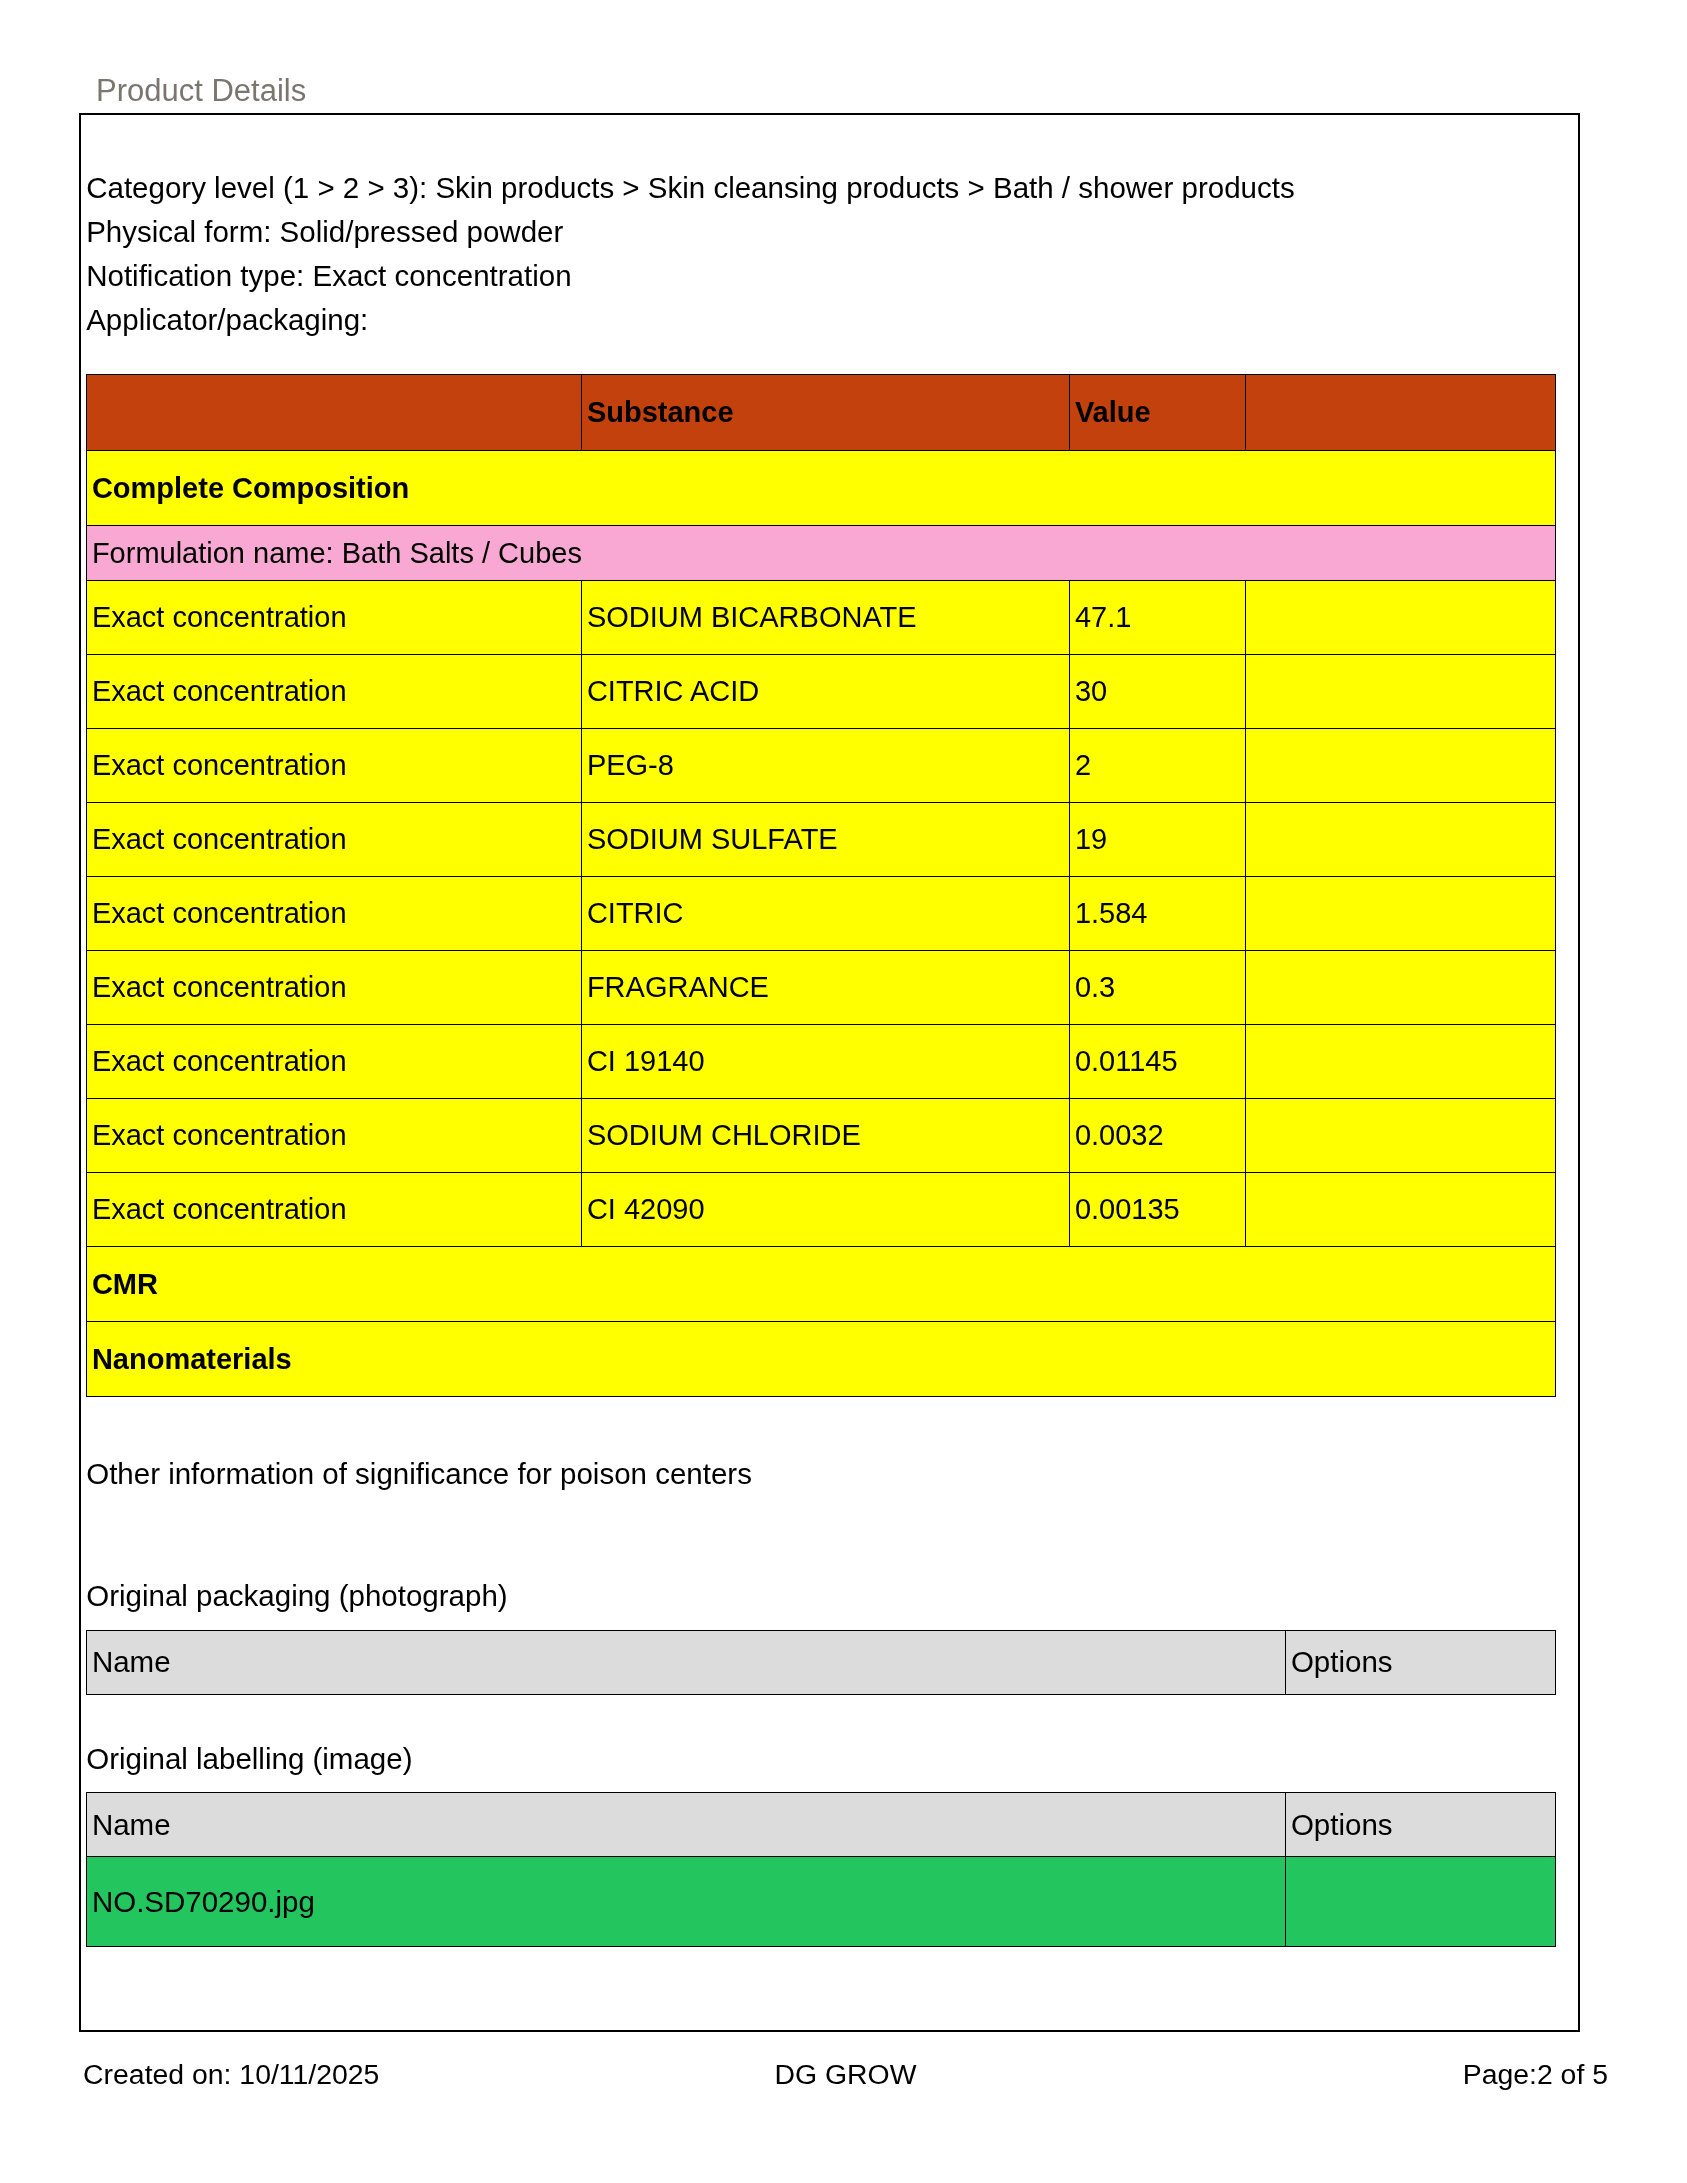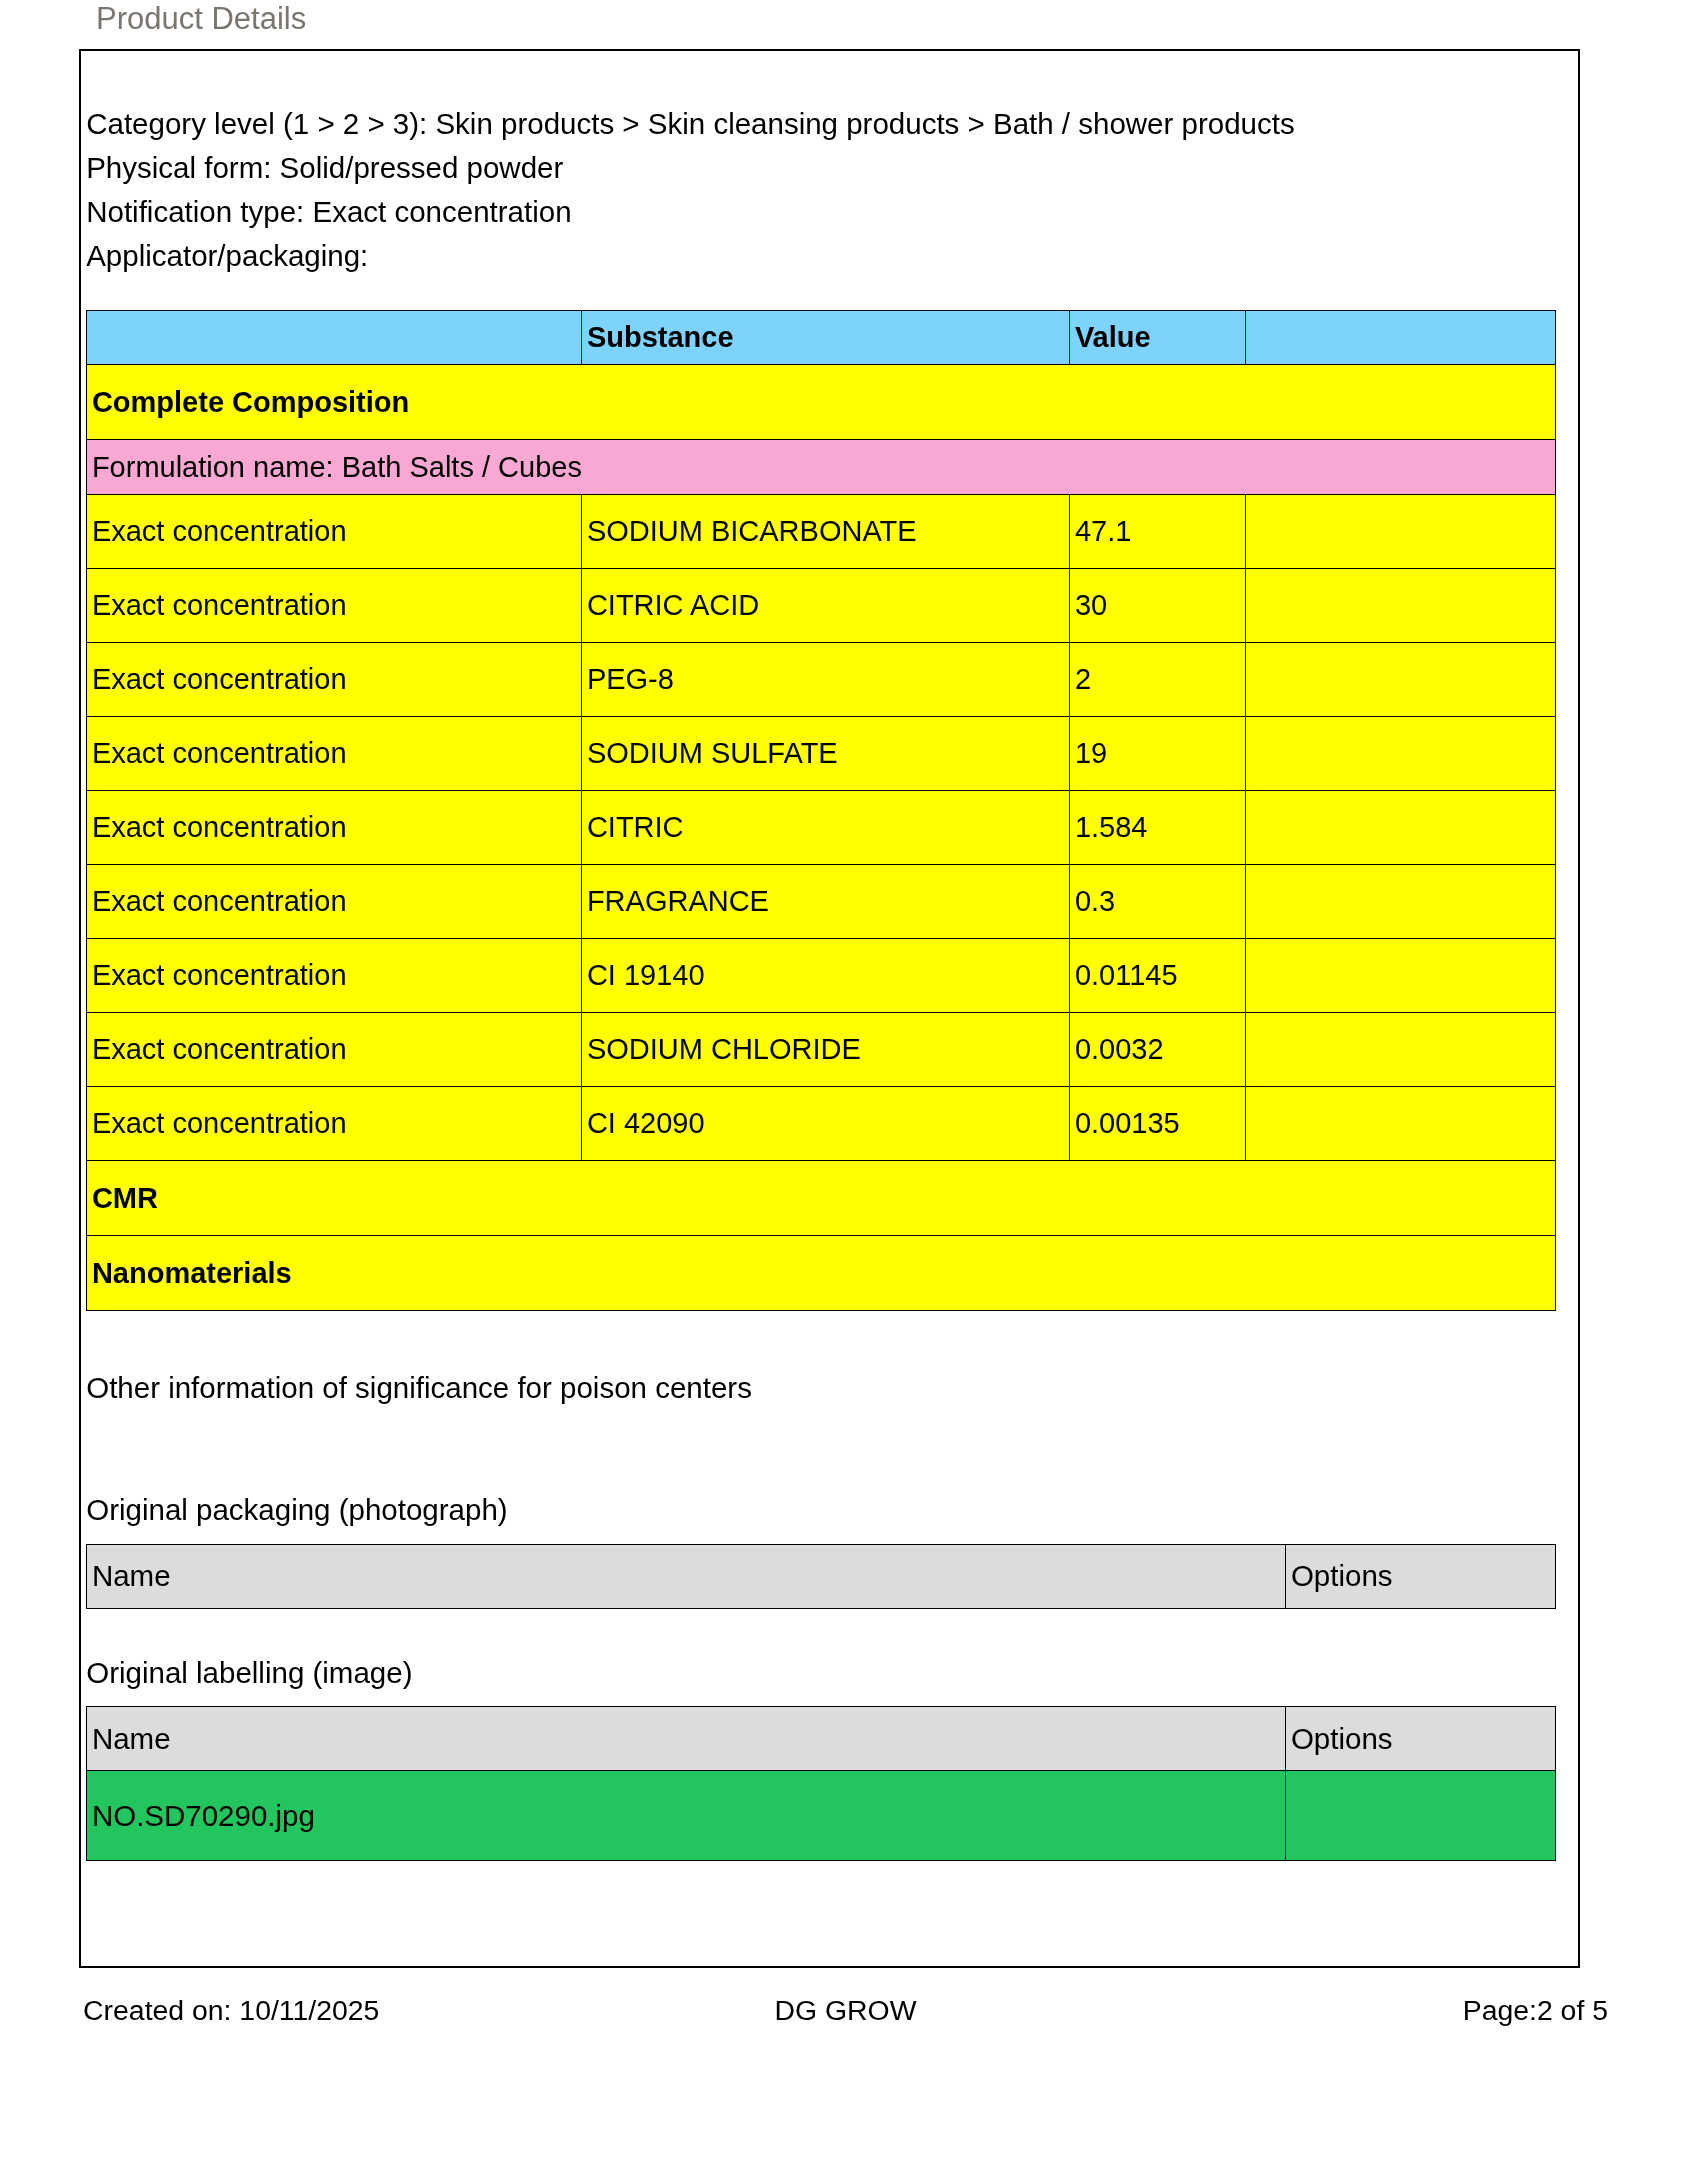--- a/index.html
+++ b/index.html
@@ -6,21 +6,22 @@
   html, body {
     margin: 0; padding: 0;
     width: 1687px; height: 2183px;
     background: #ffffff;
     font-family: "Liberation Sans", sans-serif;
     color: #000000;
   }
   .page { width: 1687px; height: 2183px; position: relative; overflow: hidden; }
 
   .doc-title {
-    margin: 0 0 12px 96px;
+    margin: 0 0 4px 96px;
+    padding-top: 72px;
     font-size: 31px;
     line-height: 37px;
     color: #7b7570;
   }
 
   .main-box {
     margin-left: 79px;
     margin-top: 3.1px;
     width: 1501px;
     height: 1919px;
@@ -34,21 +35,21 @@
 
   table { border-collapse: collapse; table-layout: fixed; }
   td { overflow: hidden; }
 
   .comp-table { width: 1469px; margin-top: 32px; font-size: 29px; }
   .comp-table td {
     border: 1.6px solid #000000;
     padding: 0 3.1px 0 4.7px;
     vertical-align: middle;
   }
-  .comp-table .head-row td { background: #7dd3fc; height: 54px; font-weight: bold; vertical-align: middle; }
+  .comp-table .head-row td { background: #c2410c; height: 76px; font-weight: bold; vertical-align: middle; }
   .comp-table .section-row td { background: #ffff00; height: 75px; font-weight: bold; }
   .comp-table .form-row td { background: #f9a8d4; height: 55px; }
   .comp-table .data-row td { background: #ffff00; height: 74px; }
 
   .free-text { margin-top: 60px; font-size: 29.5px; }
   .section-title-1 { margin-top: 88px; font-size: 29.5px; }
   .section-title-2 { margin-top: 47px; font-size: 29.5px; }
 
   .img-table { width: 1469px; margin-top: 16.5px; font-size: 29.5px; }
   .img-table td {

